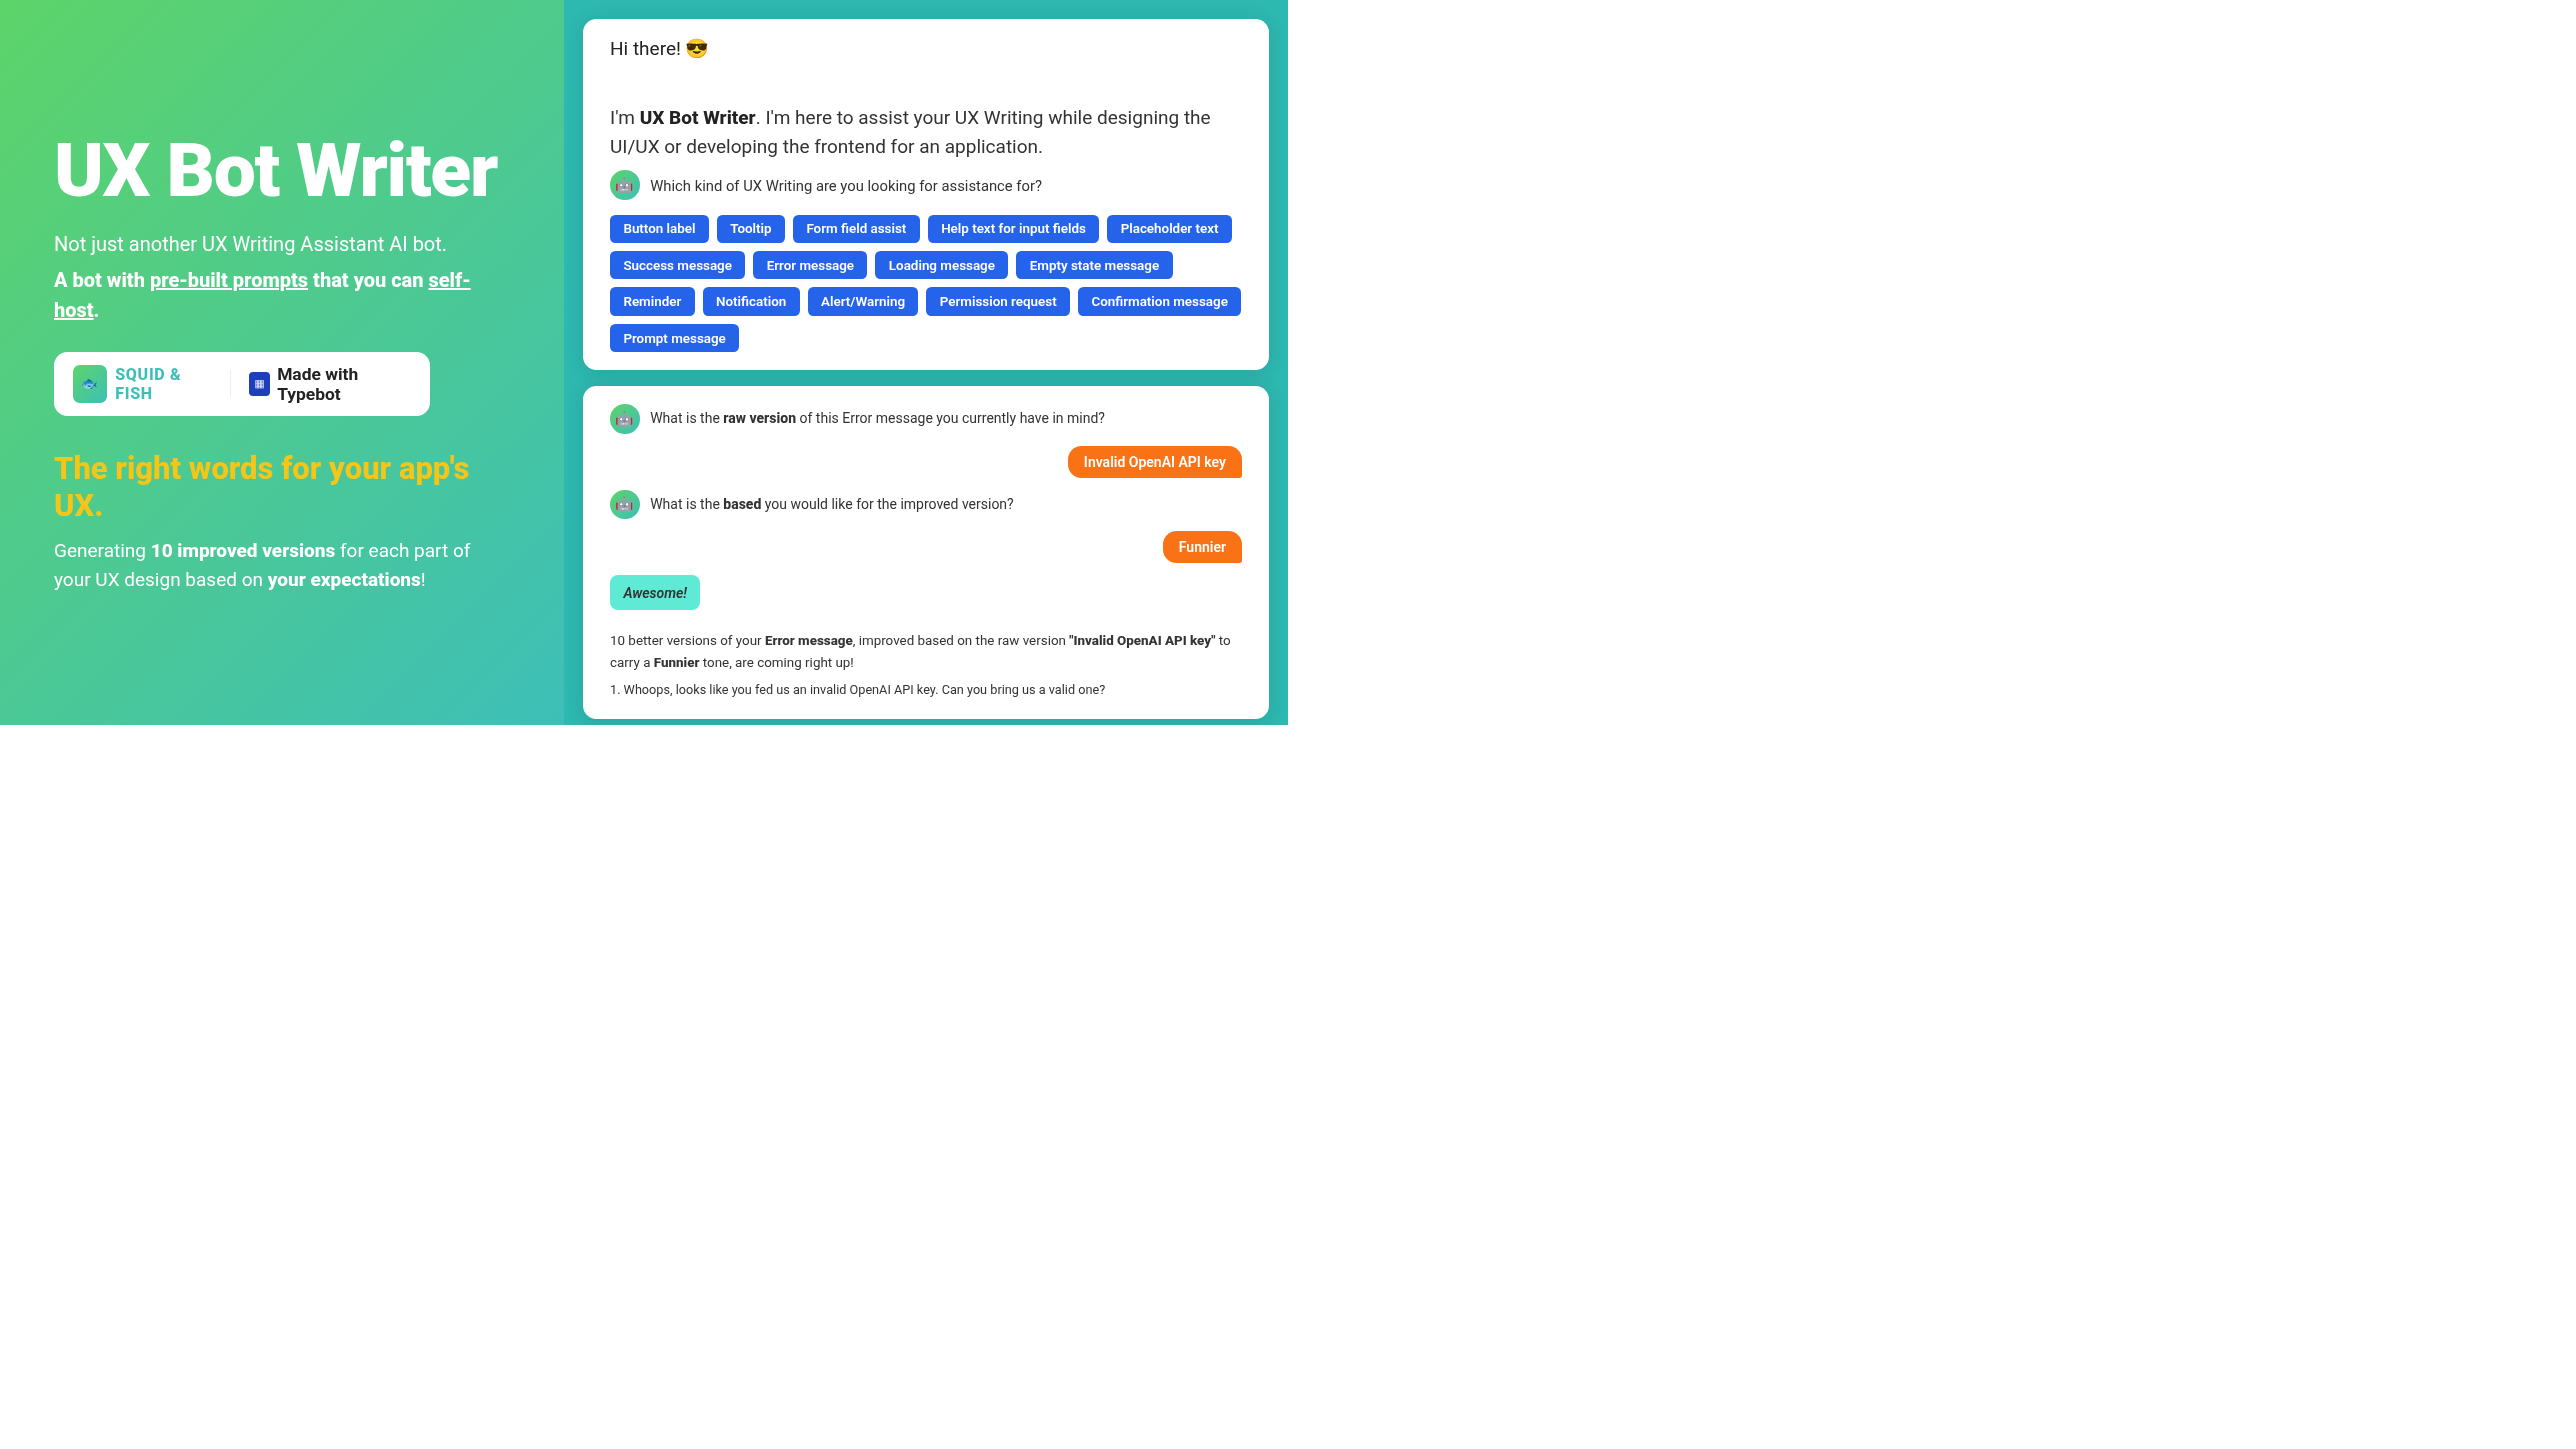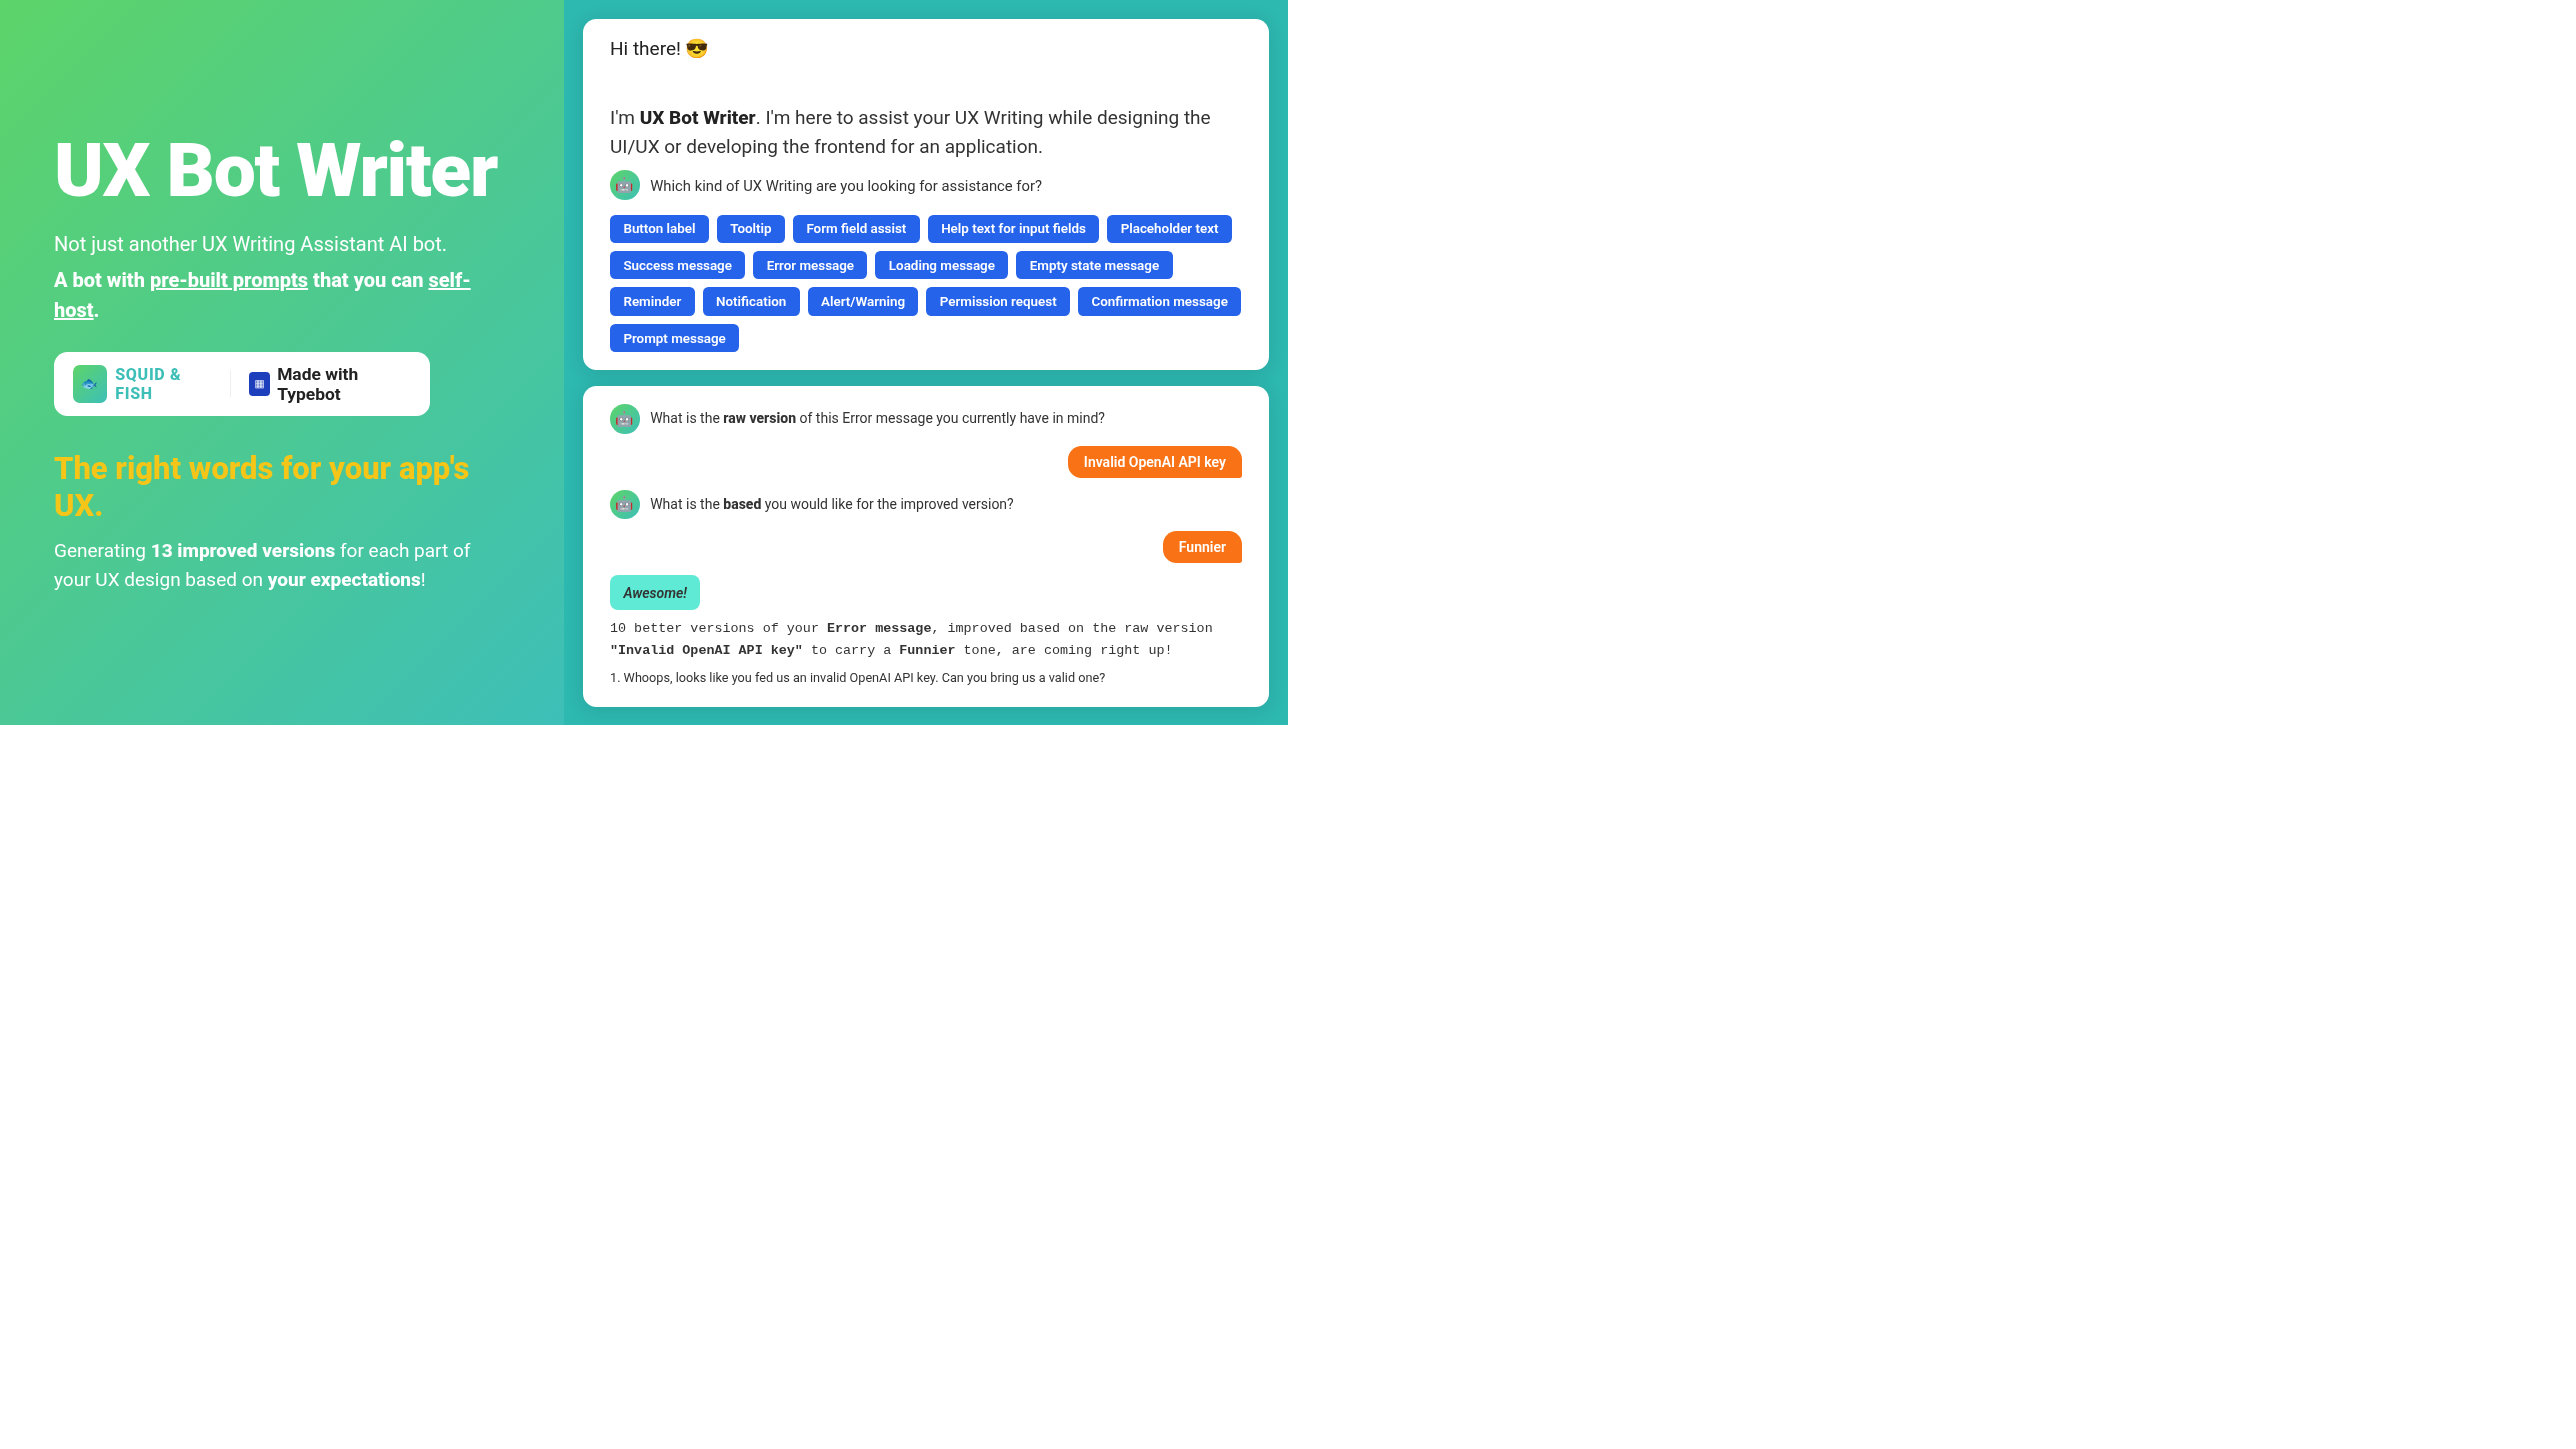--- a/index.html
+++ b/index.html
@@ -280,22 +280,21 @@
       font-weight: 600;
       display: inline-block;
       margin-bottom: 2.7px;
       font-style: italic;
     }
 
     .result-text {
       font-size: 13.4px;
       color: #333;
       line-height: 1.65;
-      margin-top: 5px;
-      font-family: Liberation Mono, monospace;
+      margin-top: 17px;
     }
 
     .result-text strong {
       font-weight: 800;
     }
 
     .result-items {
       font-size: 12.7px;
       color: #333;
       line-height: 1.75;
@@ -320,21 +319,21 @@
     </div>
     <div class="divider-v"></div>
     <div class="typebot-badge">
       <div class="typebot-icon">▦</div>
       <span class="typebot-text">Made with Typebot</span>
     </div>
   </div>
 
   <p class="tagline">The right words for your app's UX.</p>
   <p class="description">
-    <span>Generating </span><strong>13 improved versions</strong><span> for each part of</span><br>
+    <span>Generating </span><strong>10 improved versions</strong><span> for each part of</span><br>
     <span>your UX design based on </span><strong>your expectations</strong><span>!</span>
   </p>
 </div>
 
 <div class="right-panel">
 
   <div class="chat-card">
     <p class="greeting-text">Hi there! 😎</p>
     <p class="bot-intro">
       I'm <strong>UX Bot Writer</strong>. I'm here to assist your UX Writing while designing the UI/UX or developing the frontend for an application.

